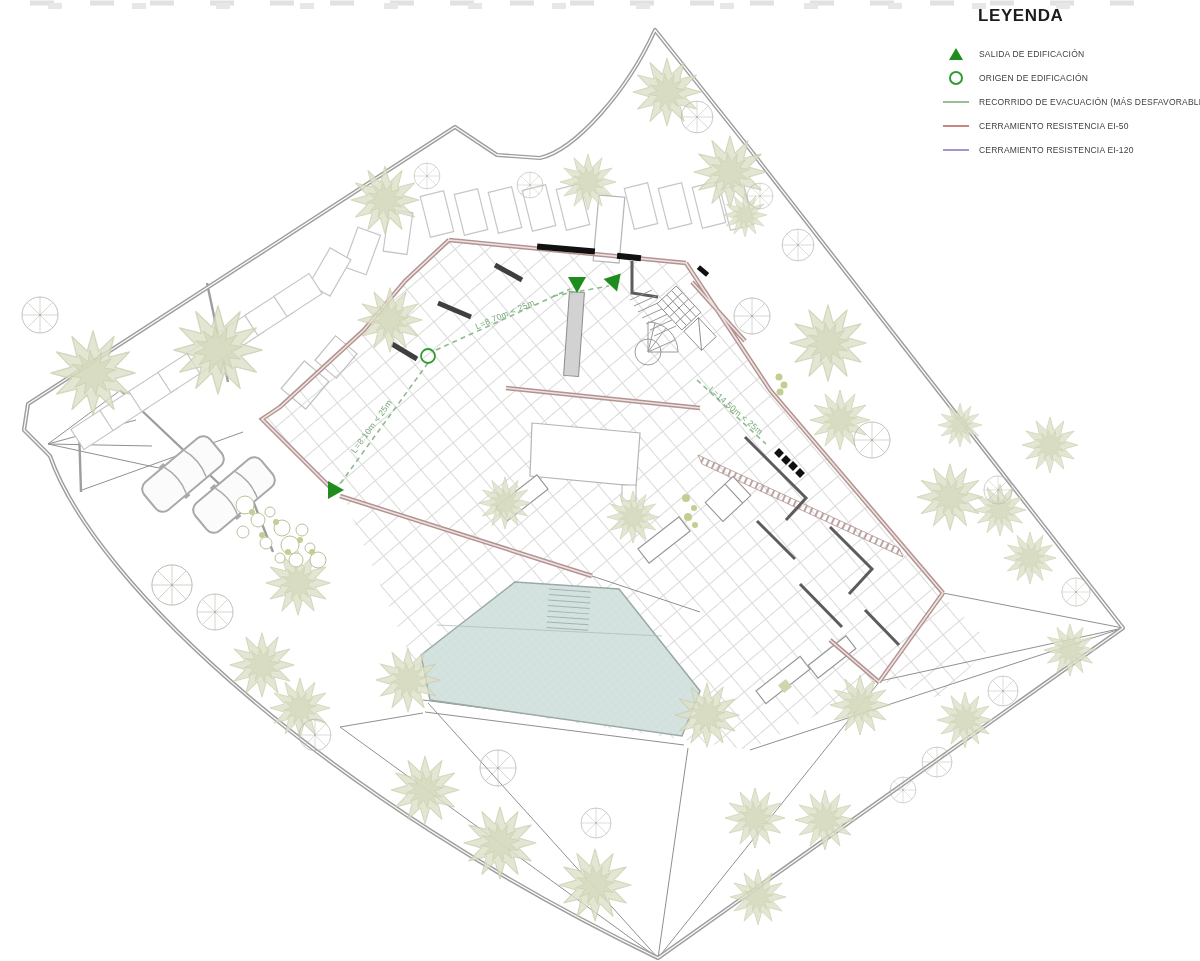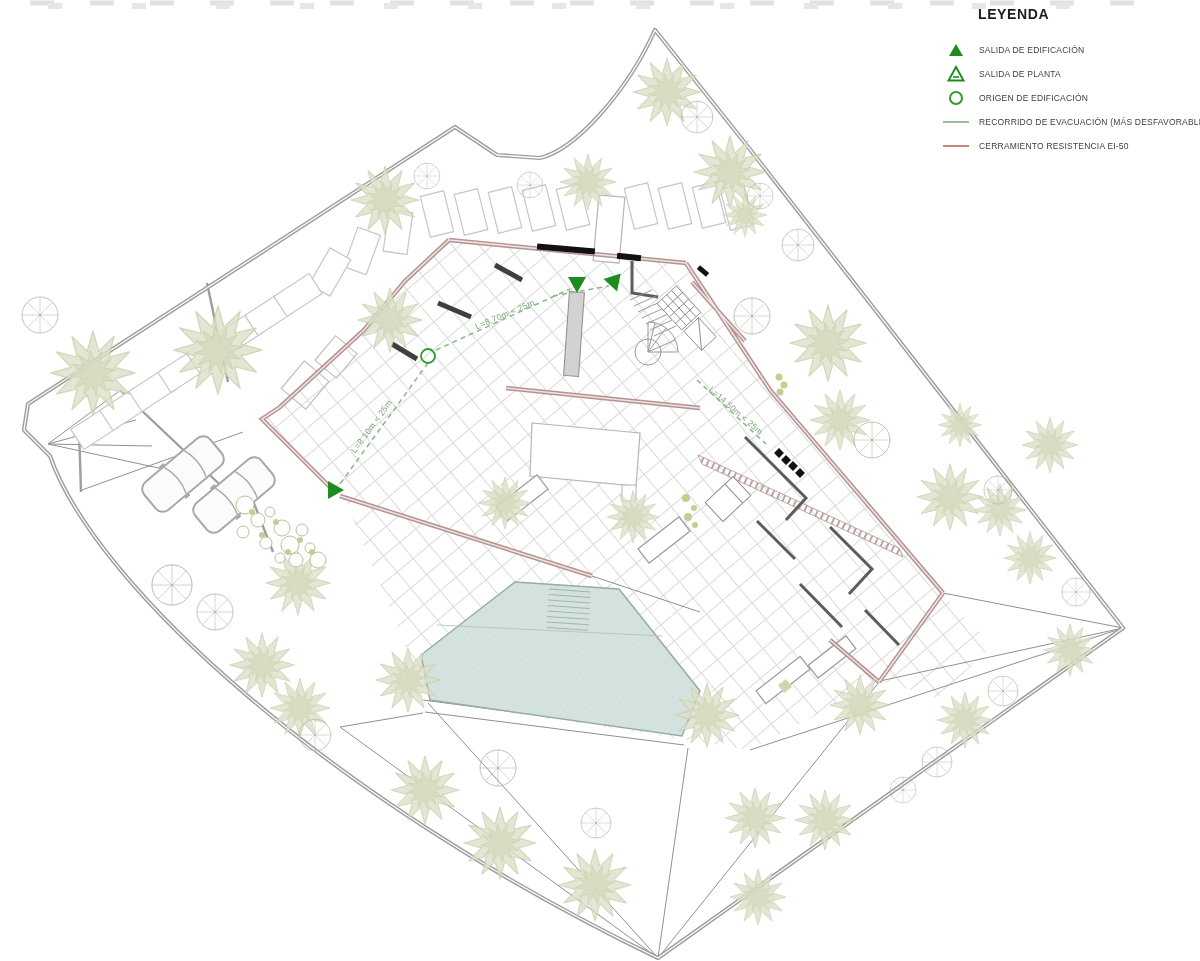--- a/index.html
+++ b/index.html
@@ -1,20 +1,20 @@
 <!DOCTYPE html>
 <html><head>
 <meta charset="utf-8">
 <style>
   html,body{margin:0;padding:0;background:#ffffff;}
   .stage{position:relative;width:1200px;height:961px;background:#ffffff;overflow:hidden;
          font-family:"Liberation Sans", sans-serif;}
   svg text.rlabel{font-family:"Liberation Sans",sans-serif;font-size:8.5px;fill:#79a879;letter-spacing:.3px;}
   .legend{position:absolute;left:933px;top:6px;width:266px;color:#1c1c1c;}
-  .legend-title{font-weight:bold;font-size:14px;letter-spacing:.6px;margin:0 0 16px 45px;}
+  .legend-title{font-weight:bold;font-size:17px;letter-spacing:.6px;margin:0 0 16px 45px;}
   .legend-item{display:flex;align-items:center;height:24px;}
   .legend-item .sym{width:46px;display:flex;justify-content:center;align-items:center;flex:0 0 46px;}
   .legend-item .lbl{font-size:8.5px;letter-spacing:.2px;color:#3d3d3d;white-space:nowrap;}
   .wall-outer{fill:none;stroke:#b29391;stroke-width:4.5;}
   .wall-inner{fill:none;stroke:#efe3e1;stroke-width:1.6;}
   .bnd-outer{fill:none;stroke:#9e9e9e;stroke-width:4.2;stroke-linejoin:round;}
   .bnd-inner{fill:none;stroke:#fdfdfd;stroke-width:1.3;stroke-linejoin:round;}
   .thin{fill:none;stroke:#909090;stroke-width:1;}
   .part{fill:none;stroke:#5c5c5c;stroke-width:3;}
   .darkbar{fill:none;stroke:#3f3f3f;stroke-width:5;}
@@ -271,29 +271,20 @@
     <span class="sym">
       <svg width="18" height="18">
             <polygon points="9,3 16,15 2,15" fill="#1f8c1f"></polygon>
           </svg>
     </span>
     <span class="lbl">SALIDA DE EDIFICACIÓN</span>
   </div>
   <div class="legend-item">
     <span class="sym">
       <svg width="18" height="18">
-            <polygon points="9,2 16.5,15.5 1.5,15.5" fill="none" stroke="#1f8c1f" stroke-width="2"></polygon>
-            <line x1="6" y1="12" x2="12" y2="12" stroke="#1f8c1f" stroke-width="1.6"></line>
-          </svg>
-    </span>
-    <span class="lbl">SALIDA DE PLANTA</span>
-  </div>
-  <div class="legend-item">
-    <span class="sym">
-      <svg width="18" height="18">
             <circle cx="9" cy="9" r="6" fill="none" stroke="#2f9c2f" stroke-width="2"></circle>
           </svg>
     </span>
     <span class="lbl">ORIGEN DE EDIFICACIÓN</span>
   </div>
   <div class="legend-item">
     <span class="sym">
       <svg width="30" height="10">
             <line x1="2" y1="5" x2="28" y2="5" stroke="#7fae7f" stroke-width="1.6"></line>
           </svg>
@@ -301,14 +292,22 @@
     <span class="lbl">RECORRIDO DE EVACUACIÓN (MÁS DESFAVORABLE)</span>
   </div>
   <div class="legend-item">
     <span class="sym">
       <svg width="30" height="10">
             <line x1="2" y1="5" x2="28" y2="5" stroke="#c17a70" stroke-width="1.8"></line>
           </svg>
     </span>
     <span class="lbl">CERRAMIENTO RESISTENCIA EI-50</span>
   </div>
+  <div class="legend-item">
+    <span class="sym">
+      <svg width="30" height="10">
+            <line x1="2" y1="5" x2="28" y2="5" stroke="#9d86cc" stroke-width="1.8"></line>
+          </svg>
+    </span>
+    <span class="lbl">CERRAMIENTO RESISTENCIA EI-120</span>
+  </div>
 </div>
 </div>
 
 </body></html>

